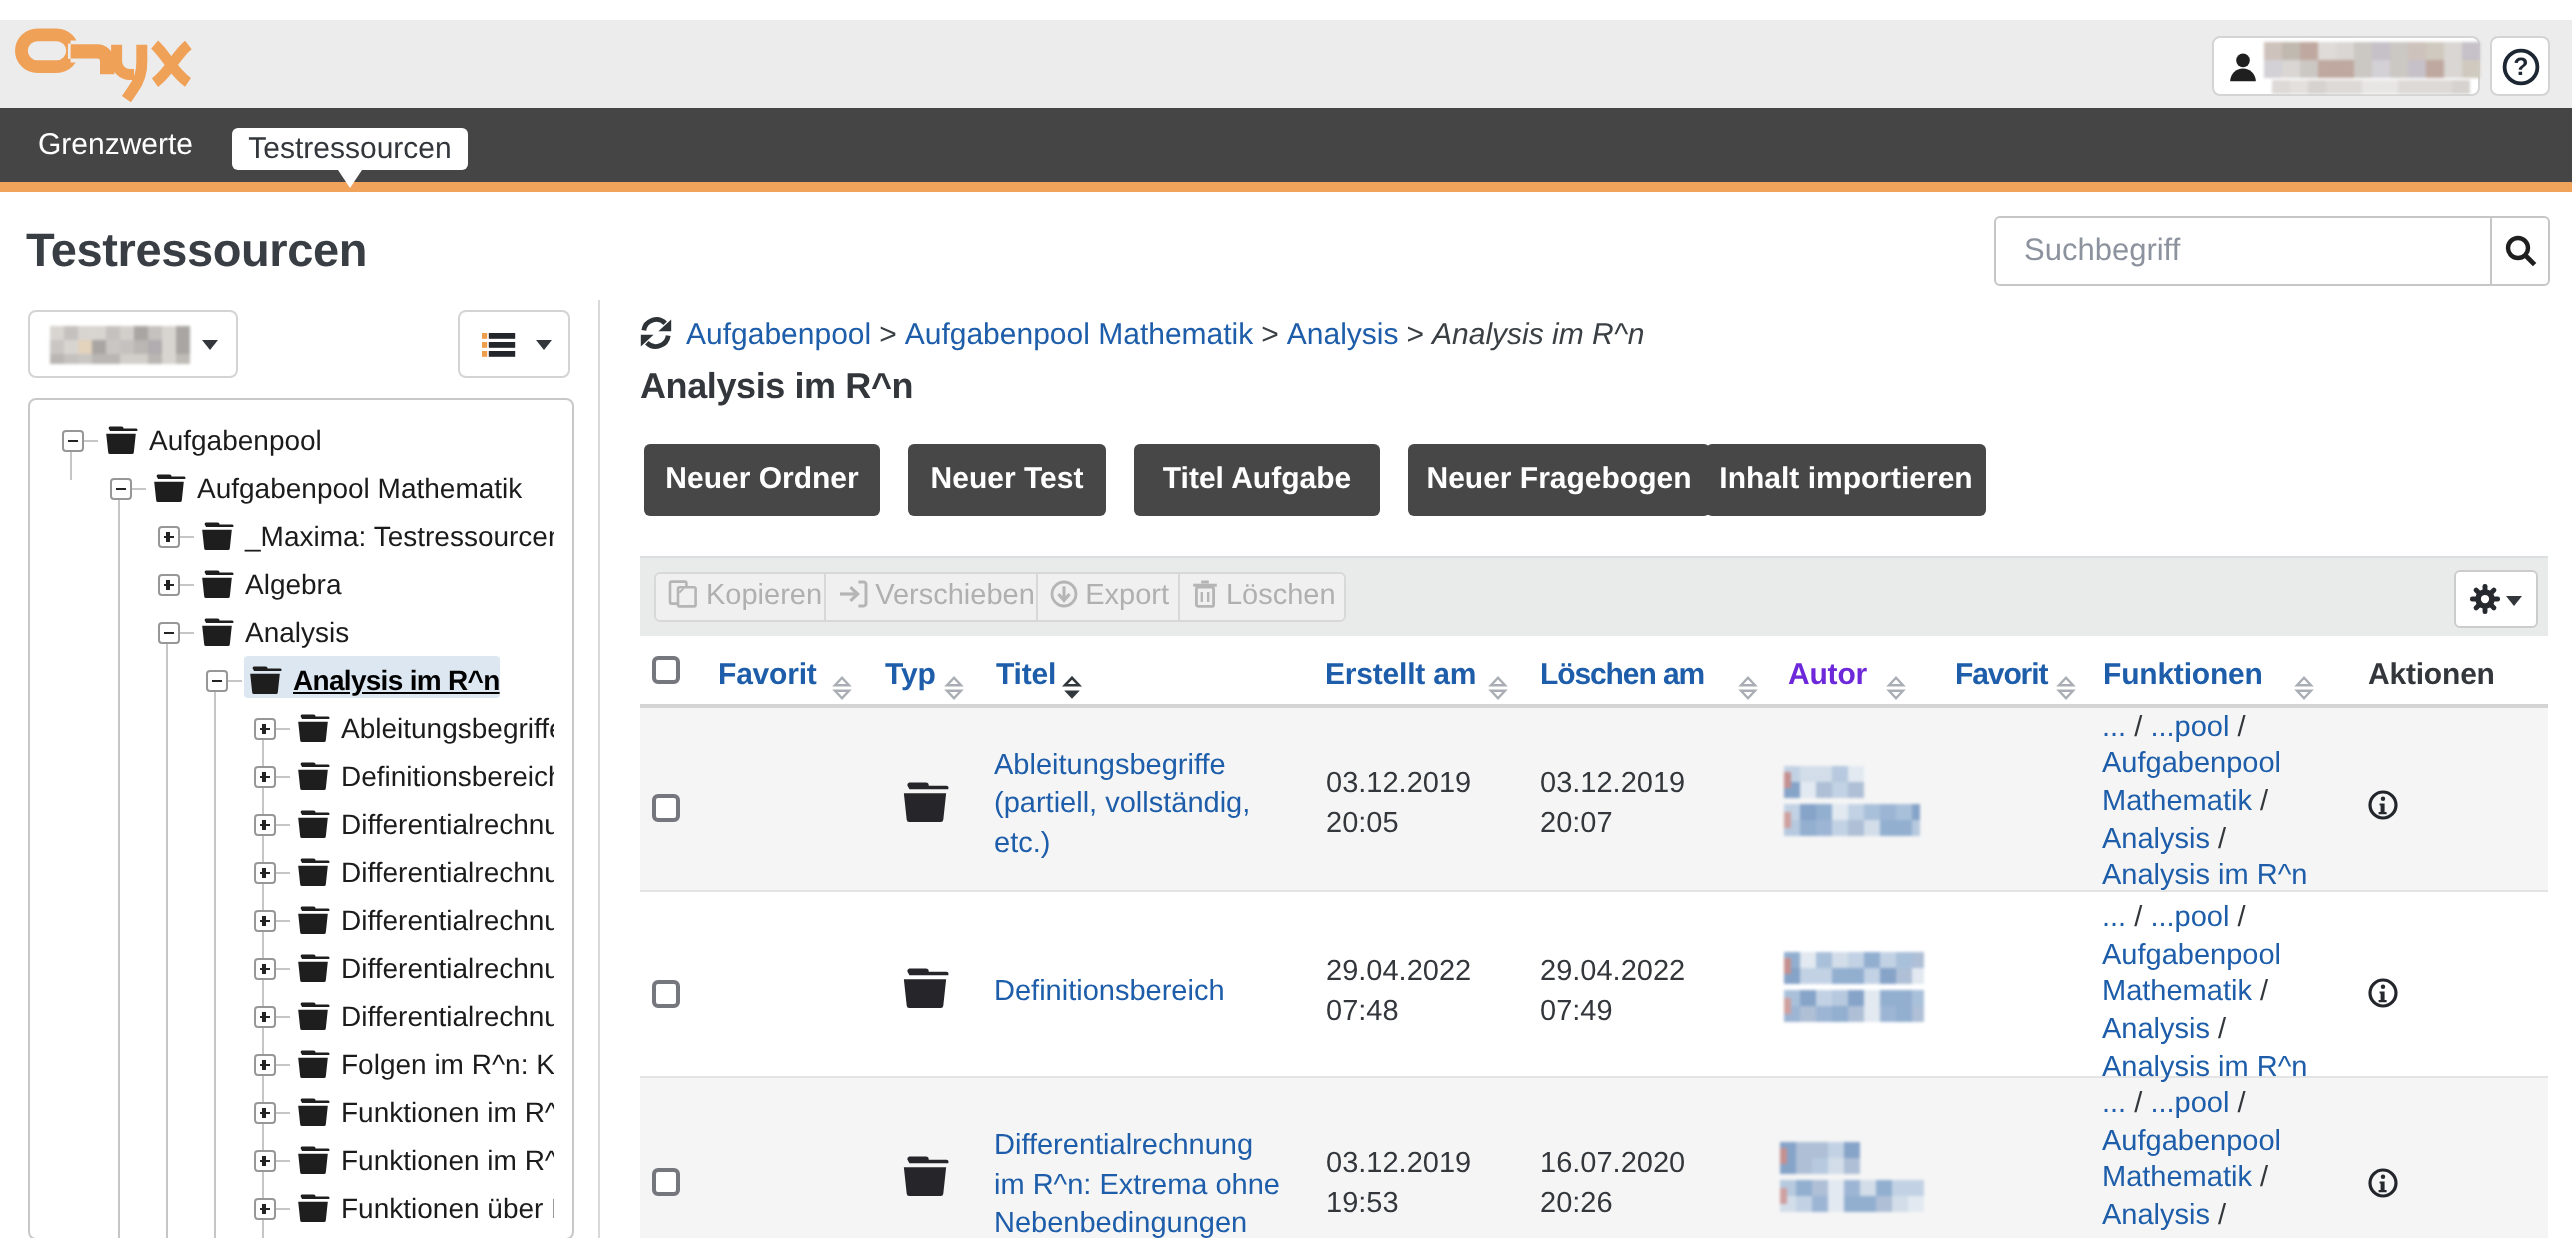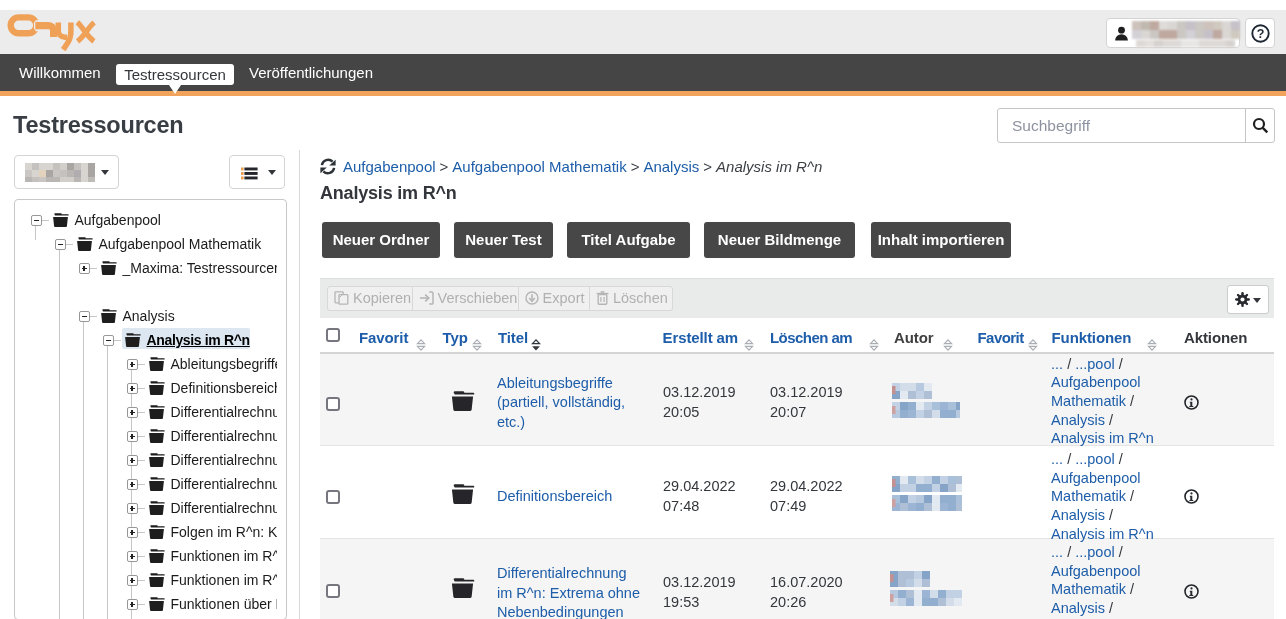--- a/index.html
+++ b/index.html
@@ -113,23 +113,22 @@
         </g>
       </svg></span>
 </div>
 <div class="btnw" style="left:1245px;top:18px;width:30px;height:30px">
   <span style="position:absolute;left:5px;top:5px"><svg width="19" height="19" viewBox="0 0 19 19">
         <circle cx="9.5" cy="9.5" r="8.2" fill="none" stroke="#1d2633" stroke-width="1.9"></circle>
         <text x="9.5" y="13.7" font-family="Liberation Sans" font-size="12.5" font-weight="bold" fill="#1d2633" text-anchor="middle">?</text>
       </svg></span>
 </div>
 <div class="nav">
-  <span class="navitem" style="left:19px">Willkommen</span>
+  <span class="navitem" style="left:19px">Grenzwerte</span>
   <span class="tab">Testressourcen</span>
-  <span class="navitem" style="left:249px">Veröffentlichungen</span>
 </div>
 <div class="orange"></div>
 <div class="notch"></div>
 <h1>Testressourcen</h1>
 <div class="search">
   <span class="ph">Suchbegriff</span>
   <span class="sbtn">
       <span style="position:absolute;left:6px;top:8px"><svg width="17" height="17" viewBox="0 0 17 17">
           <circle cx="7" cy="7" r="5" fill="none" stroke="#1f1f1f" stroke-width="2.2"></circle>
           <line x1="10.8" y1="10.8" x2="15.3" y2="15.3" stroke="#1f1f1f" stroke-width="2.4"></line>
@@ -217,20 +216,32 @@
         <span class="eh"></span>
         <span class="ev"></span>
       </span>
       <span class="dash" style="left:75px"></span>
       <span class="tfol" style="left:85px"><svg width="17" height="14" viewBox="0 0 17 14">
           <path fill="#1e1e1e" d="M3.0 0.2 h5.8 a1 1 0 0 1 1 1 v0.1 h6.2 a0.7 0.7 0 0 1 0.7 0.9 l-0.06 0.3 h-13.6 l-0.74-1.4 a0.9 0.9 0 0 1 0.7-0.9 z"></path>
           <path fill="#1e1e1e" d="M1.1 3.9 h14.8 l-1 9.3 a0.9 0.9 0 0 1 -0.9 0.8 h-11 a0.9 0.9 0 0 1 -0.9 -0.8 z"></path>
         </svg></span>
       <span class="tlab" style="left:107.5px">_Maxima: Testressourcen</span>
     </div>
+    <div class="trow" style="top:80px">
+      <span class="exp" style="left:63.5px">
+        <span class="eh"></span>
+        <span class="ev"></span>
+      </span>
+      <span class="dash" style="left:75px"></span>
+      <span class="tfol" style="left:85px"><svg width="17" height="14" viewBox="0 0 17 14">
+          <path fill="#1e1e1e" d="M3.0 0.2 h5.8 a1 1 0 0 1 1 1 v0.1 h6.2 a0.7 0.7 0 0 1 0.7 0.9 l-0.06 0.3 h-13.6 l-0.74-1.4 a0.9 0.9 0 0 1 0.7-0.9 z"></path>
+          <path fill="#1e1e1e" d="M1.1 3.9 h14.8 l-1 9.3 a0.9 0.9 0 0 1 -0.9 0.8 h-11 a0.9 0.9 0 0 1 -0.9 -0.8 z"></path>
+        </svg></span>
+      <span class="tlab" style="left:107.5px">Algebra</span>
+    </div>
     <div class="trow" style="top:104px">
       <span class="exp" style="left:63.5px">
         <span class="eh"></span>
       </span>
       <span class="dash" style="left:75px"></span>
       <span class="tfol" style="left:85px"><svg width="17" height="14" viewBox="0 0 17 14">
           <path fill="#1e1e1e" d="M3.0 0.2 h5.8 a1 1 0 0 1 1 1 v0.1 h6.2 a0.7 0.7 0 0 1 0.7 0.9 l-0.06 0.3 h-13.6 l-0.74-1.4 a0.9 0.9 0 0 1 0.7-0.9 z"></path>
           <path fill="#1e1e1e" d="M1.1 3.9 h14.8 l-1 9.3 a0.9 0.9 0 0 1 -0.9 0.8 h-11 a0.9 0.9 0 0 1 -0.9 -0.8 z"></path>
         </svg></span>
       <span class="tlab" style="left:107.5px">Analysis</span>
@@ -384,22 +395,22 @@
           <path d="M1.9 7.2 A6.3 6.3 0 0 1 12.6 3.6"></path>
           <path d="M14.1 9.8 A6.3 6.3 0 0 1 3.4 13.4"></path>
         </g>
         <path d="M15.6 1.7 L15.6 7.6 L9.2 7.6 Z" fill="#2e3338"></path>
         <path d="M0.4 15.3 L0.4 9.4 L6.8 9.4 Z" fill="#2e3338"></path>
       </svg></span><a>Aufgabenpool</a><span class="gt">&gt;</span><a>Aufgabenpool Mathematik</a><span class="gt">&gt;</span><a>Analysis</a><span class="gt">&gt;</span><i>Analysis im R^n</i></div>
 <h2>Analysis im R^n</h2>
 <div class="dbtn" style="left:322px;width:118px"><span>Neuer Ordner</span></div>
 <div class="dbtn" style="left:454px;width:99px"><span>Neuer Test</span></div>
 <div class="dbtn" style="left:567px;width:123px"><span>Titel Aufgabe</span></div>
-<div class="dbtn" style="left:704px;width:151px"><span>Neuer Bildmenge</span></div>
-<div class="dbtn" style="left:871px;width:140px"><span>Inhalt importieren</span></div>
+<div class="dbtn" style="left:704px;width:151px"><span>Neuer Fragebogen</span></div>
+<div class="dbtn" style="left:853px;width:140px"><span>Inhalt importieren</span></div>
 <div class="toolbar">
   <div class="group">
     <span class="gbtn" style="width:84.6px"><svg width="15" height="14" viewBox="0 0 15 14">
           <rect x="1" y="0.8" width="8.2" height="11" rx="0.8" fill="none" stroke="#b5b5b5" stroke-width="1.3"></rect>
           <rect x="5" y="3.6" width="8.8" height="9.6" rx="0.8" fill="#f0f0f0" stroke="#b5b5b5" stroke-width="1.3"></rect>
           <path d="M5.6 6.4 l2.2 -2.2" stroke="#b5b5b5" stroke-width="1" fill="none"></path>
         </svg>Kopieren</span>
     <span class="gbtn" style="width:106px"><svg width="15" height="14" viewBox="0 0 15 14">
           <path d="M10.2 1 h2.6 a1.2 1.2 0 0 1 1.2 1.2 v9.6 a1.2 1.2 0 0 1 -1.2 1.2 h-2.6" fill="none" stroke="#b5b5b5" stroke-width="1.5"></path>
           <line x1="1" y1="7" x2="8.8" y2="7" stroke="#b5b5b5" stroke-width="1.6"></line>
@@ -431,21 +442,21 @@
         </svg></span>
     <span class="caret" style="position:absolute;right:7px;top:12px"></span>
   </div>
 </div>
 <span class="cb" style="left:326px;top:328px"></span>
 <span class="th" style="left:359px;color:#1d5da9;letter-spacing:-0.1px">Favorit</span>
 <span class="th" style="left:442.5px;color:#1d5da9;letter-spacing:-0.1px">Typ</span>
 <span class="th" style="left:498px;color:#1d5da9;letter-spacing:-0.1px">Titel</span>
 <span class="th" style="left:662.5px;color:#1d5da9;letter-spacing:-0.1px">Erstellt am</span>
 <span class="th" style="left:770px;color:#1d5da9;letter-spacing:-0.55px">Löschen am</span>
-<span class="th" style="left:894px;color:#404040;letter-spacing:-0.1px">Autor</span>
+<span class="th" style="left:894px;color:#6d28d9;letter-spacing:-0.1px">Autor</span>
 <span class="th" style="left:977.5px;color:#1d5da9;letter-spacing:-0.55px">Favorit</span>
 <span class="th" style="left:1051.5px;color:#1d5da9;letter-spacing:-0.1px">Funktionen</span>
 <span class="th" style="left:1184px;color:#33373c;letter-spacing:-0.1px">Aktionen</span>
 <span style="position:absolute;left:415.5px;top:336.5px"><svg width="10" height="12" viewBox="0 0 10 12">
       <path d="M1.5 4.6 L5 0.9 L8.5 4.6 Z" fill="none" stroke="#a9aeb4" stroke-width="1.2"></path>
       <path d="M1.5 7.4 L5 11.1 L8.5 7.4 Z" fill="none" stroke="#a9aeb4" stroke-width="1.2"></path>
     </svg></span>
 <span style="position:absolute;left:471.5px;top:336.5px"><svg width="10" height="12" viewBox="0 0 10 12">
       <path d="M1.5 4.6 L5 0.9 L8.5 4.6 Z" fill="none" stroke="#a9aeb4" stroke-width="1.2"></path>
       <path d="M1.5 7.4 L5 11.1 L8.5 7.4 Z" fill="none" stroke="#a9aeb4" stroke-width="1.2"></path>

